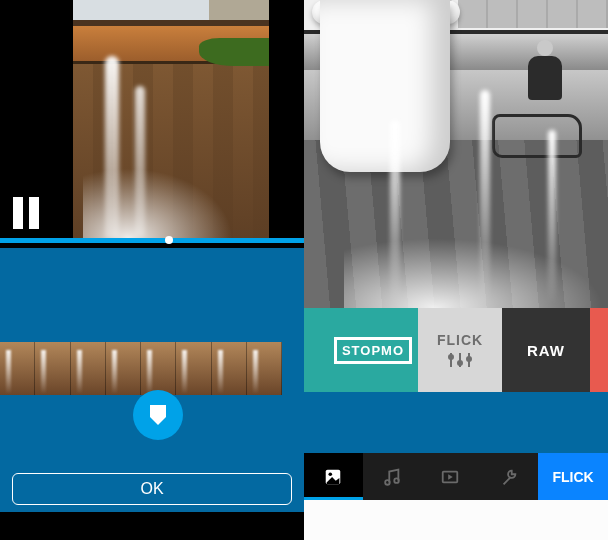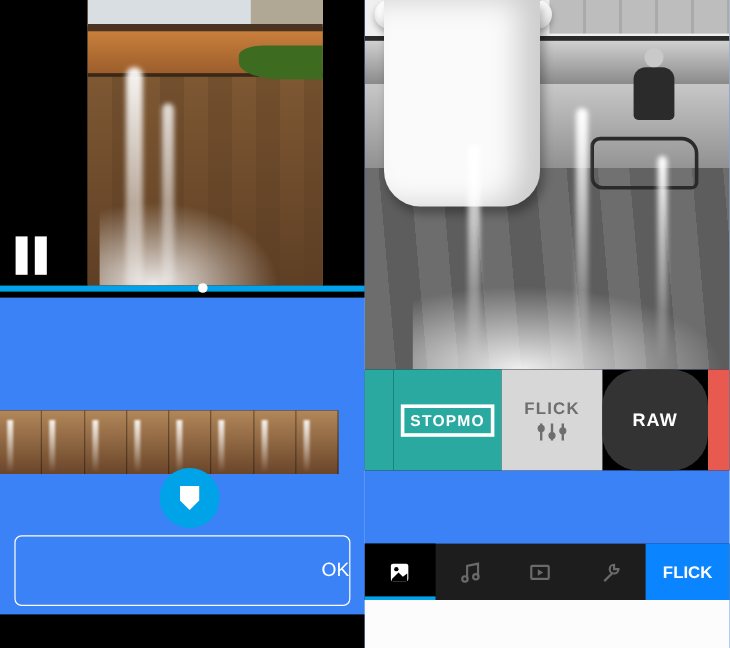--- a/index.html
+++ b/index.html
@@ -12,21 +12,21 @@
     position: relative;
   }
   .container {
     display: flex;
     width: 608px;
     height: 540px;
   }
   .pane {
     width: 304px;
     height: 540px;
-    background: #3b82f6;
+    background: #0369a1;
     position: relative;
   }
   
   .preview-area {
     width: 304px;
     height: 248px;
     position: relative;
     background: #000;
   }
   .video-preview {
@@ -91,24 +91,24 @@
     background:linear-gradient(180deg, rgba(255,255,255,.9), rgba(255,255,255,0));
     filter:blur(1px);
   }
   .badge-btn {
     position:absolute; top:390px; left:133px; width:50px; height:50px;
     border-radius:50%; background:#00a2e8;
     display:flex; align-items:center; justify-content:center;
   }
   .badge-btn svg { width:20px; height:22px; }
   .ok-btn {
-    position:absolute; left:12px; right:12px; bottom:35px; height:59px;
+    position:absolute; left:12px; right:12px; bottom:35px; height:32px;
     border:1.5px solid #fff; border-radius:6px;
     color:#fff; font-size:16px; font-weight:500;
-    display:flex; align-items:center; justify-content:flex-end;
+    display:flex; align-items:center; justify-content:center;
     background:transparent;
   }
 
   
   .right-preview {
     width:304px; height:308px; position:relative; background:#888;
     overflow:hidden;
   }
   .bw {
     position:absolute; inset:0;
@@ -158,21 +158,21 @@
   }
   .filter-chip {
     height:84px; display:flex; flex-direction:column; align-items:center; justify-content:center;
     font-weight:800; letter-spacing:1px;
   }
   .chip-teal-slice { width:24px; background:#2aa9a0;}
   .chip-stopmo { width:90px; background:#2aa9a0; color:#fff; font-size:13px;}
   .chip-stopmo .frame { border:3px solid #fff; padding:3px 5px;}
   .chip-flick { width:84px; background:#d7d7d7; color:#6e6e6e; font-size:14px;}
   .chip-flick .sliders { margin-top:4px;}
-  .chip-raw { width:88px; background:#333; color:#fff; font-size:15px;border-radius:30px;}
+  .chip-raw { width:88px; background:#333; color:#fff; font-size:15px;}
   .chip-red-slice { width:18px; background:#e85a4f;}
 
   .bottom-bar {
     position:absolute; bottom:40px; left:0; width:304px; height:47px;
     background:#1d1d1d; display:flex; align-items:stretch;
   }
   .tab {
     flex:1; display:flex; align-items:center; justify-content:center;
     position:relative;
   }

